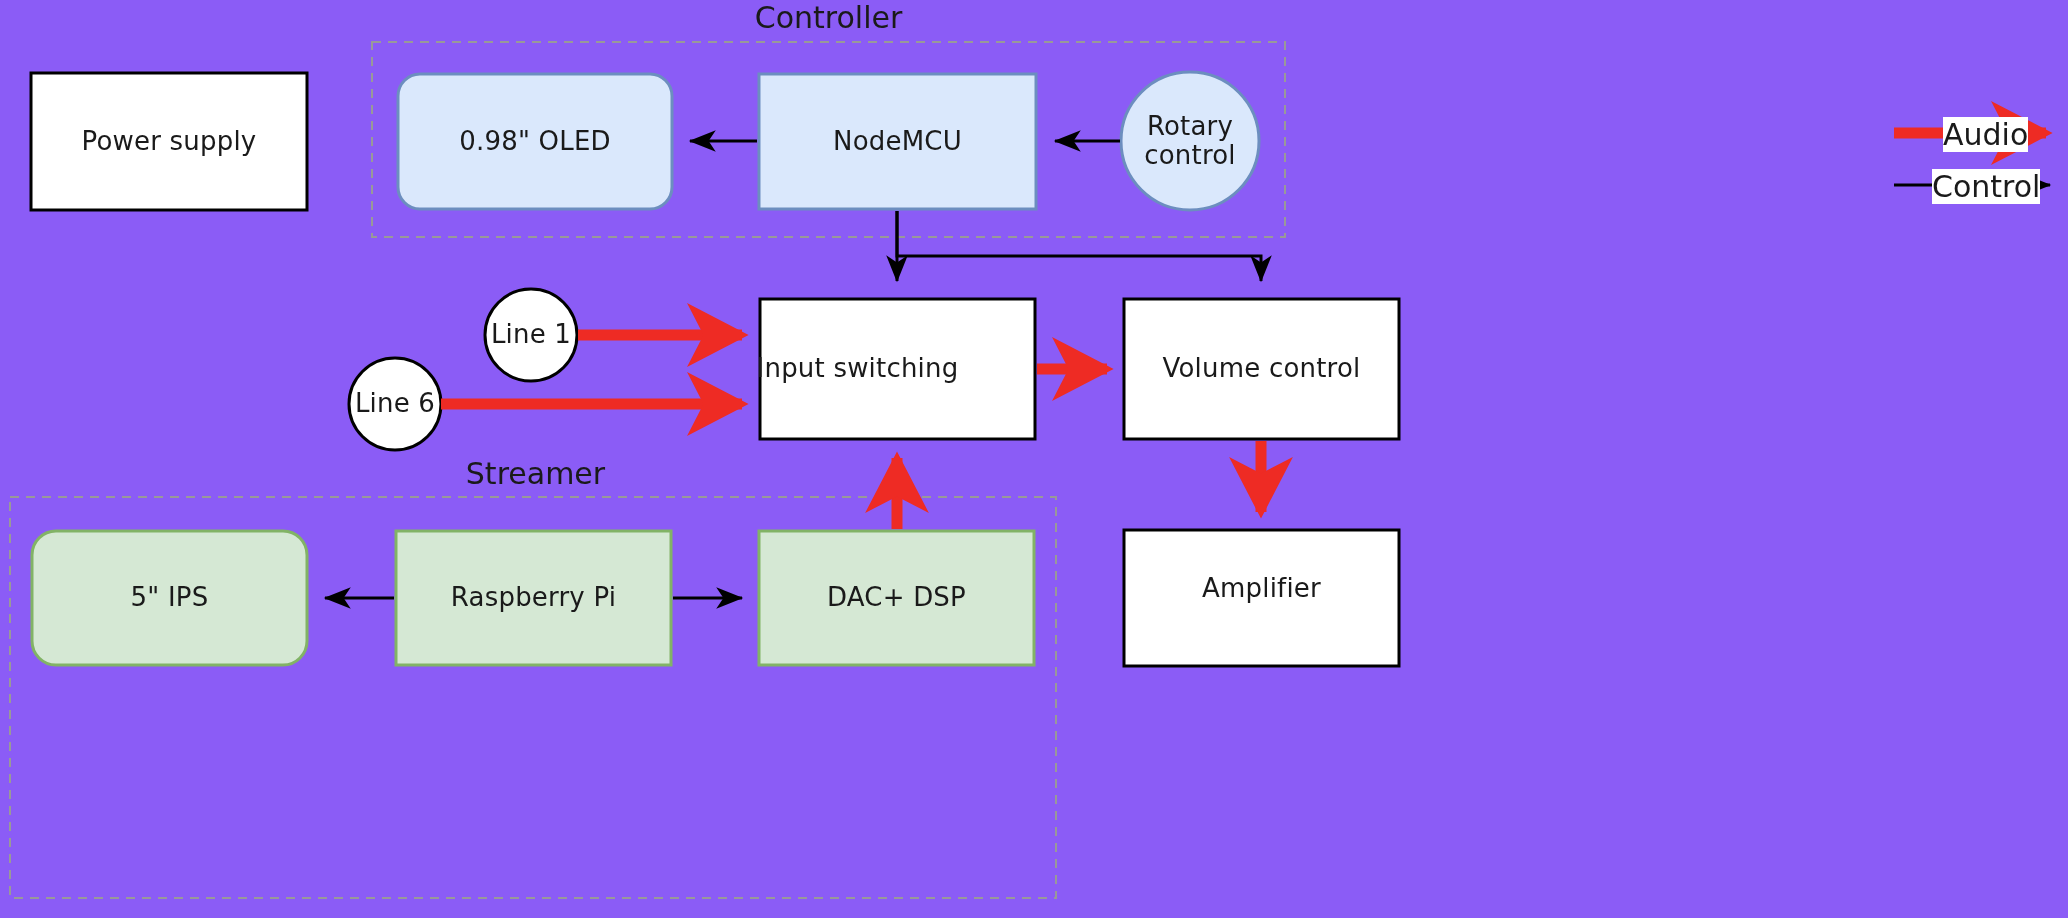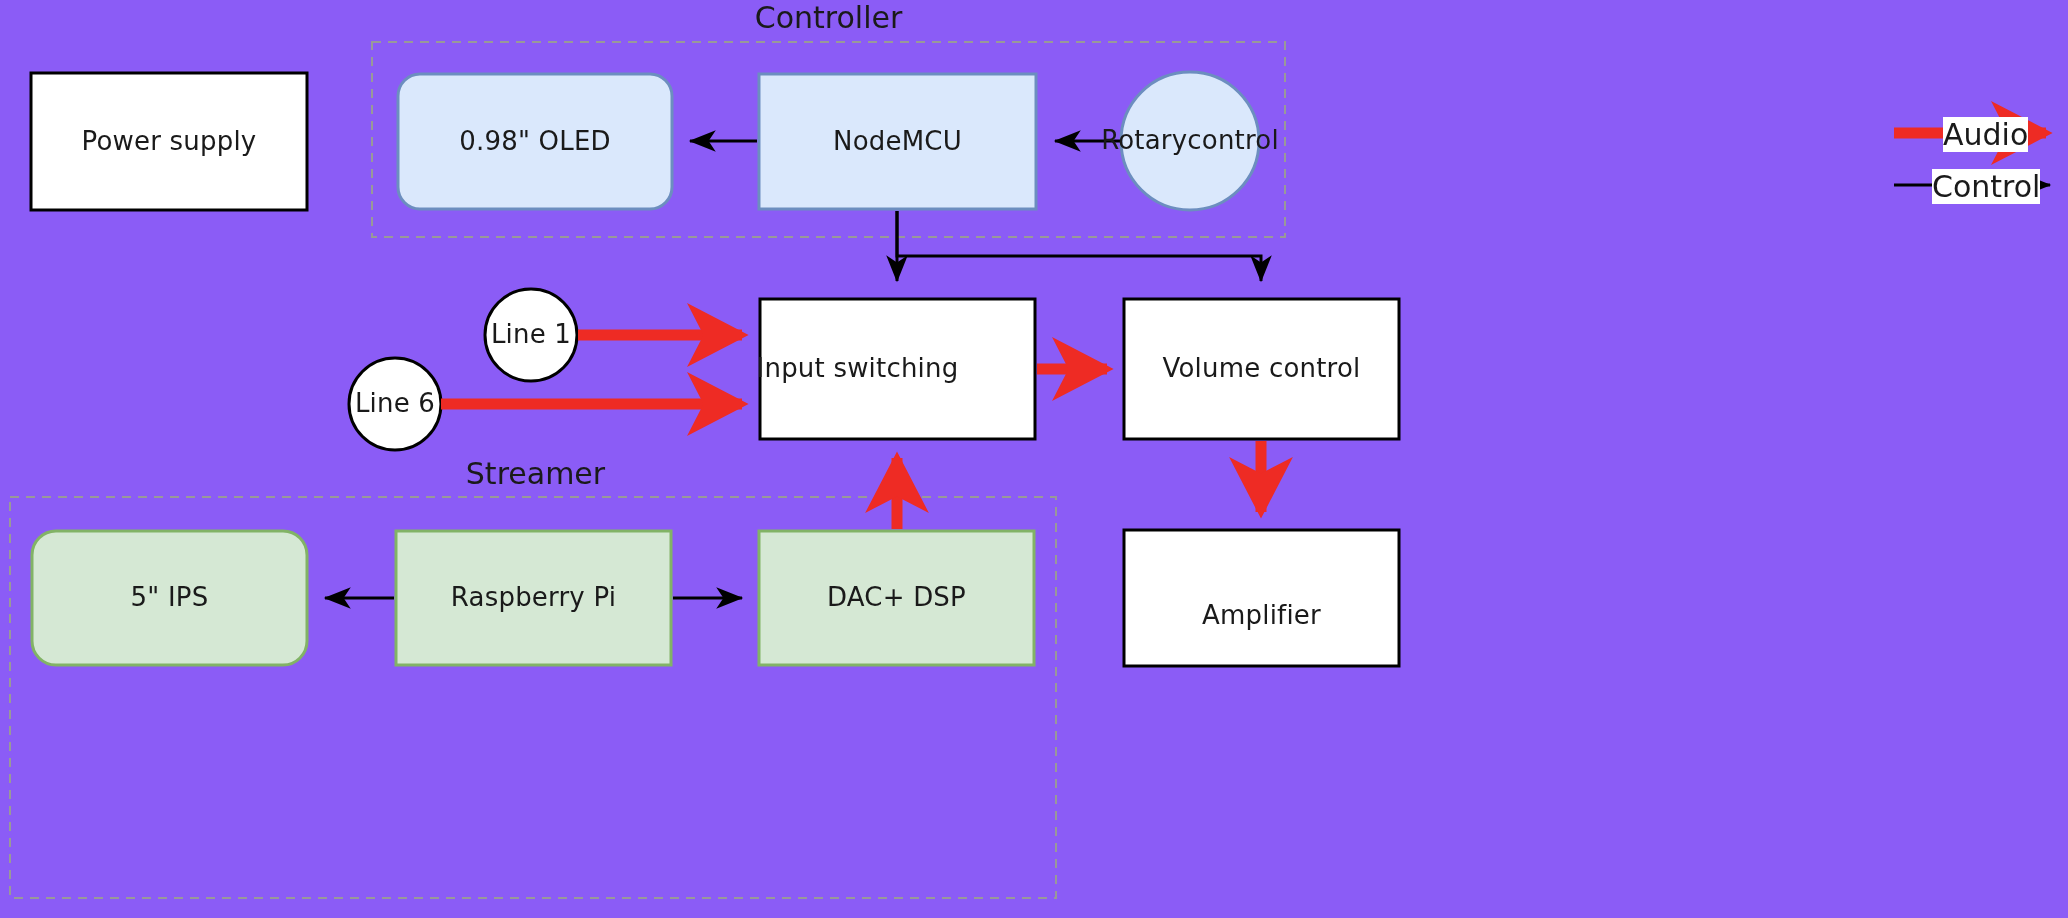--- a/index.html
+++ b/index.html
@@ -125,34 +125,34 @@
   <div class="group-title" style="left:372px; top:0px; width:913px;">Controller</div>
 
   <div class="group-title" style="left:398px; top:456px; width:275px;">Streamer</div>
 
   <div class="node-label" style="left:31px; top:73px; width:276px; height:137px;">Power supply</div>
 
   <div class="node-label" style="left:398px; top:74px; width:274px; height:135px;">0.98" OLED</div>
 
   <div class="node-label" style="left:759px; top:74px; width:277px; height:135px;">NodeMCU</div>
 
-  <div class="node-label" style="left:1121px; top:72px; width:138px; height:138px; flex-direction:row;">
+  <div class="node-label" style="left:1121px; top:72px; width:138px; height:138px; flex-direction:column;">
     <span>Rotary</span>
     <span>control</span>
   </div>
 
   <div class="node-label" style="left:485px; top:289px; width:92px; height:92px;">Line 1</div>
 
   <div class="node-label" style="left:349px; top:358px; width:92px; height:92px;">Line 6</div>
 
   <div class="node-label" style="left:720px; top:299px; width:275px; height:140px;">Input switching</div>
 
   <div class="node-label" style="left:1124px; top:299px; width:275px; height:140px;">Volume control</div>
 
-  <div class="node-label" style="left:1124px; top:536px; width:275px; height:160px;border-radius:29px;">Amplifier</div>
+  <div class="node-label" style="left:1124px; top:509px; width:275px; height:160px;border-radius:29px;">Amplifier</div>
 
   <div class="node-label" style="left:32px; top:531px; width:275px; height:134px;">5" IPS</div>
 
   <div class="node-label" style="left:396px; top:531px; width:275px; height:134px;">Raspberry Pi</div>
 
   <div class="node-label" style="left:759px; top:531px; width:275px; height:134px;">DAC+ DSP</div>
 
   <div class="legend-label" style="left:1943px; top:117px;">Audio</div>
 
   <div class="legend-label" style="left:1932px; top:169px;">Control</div>

